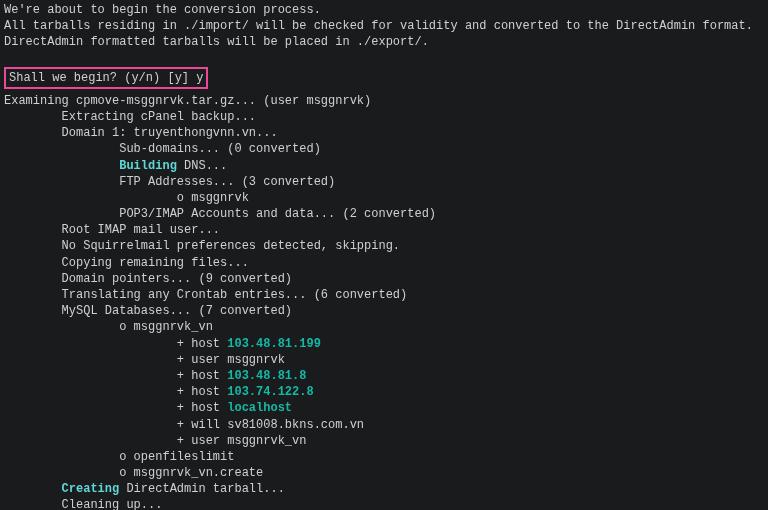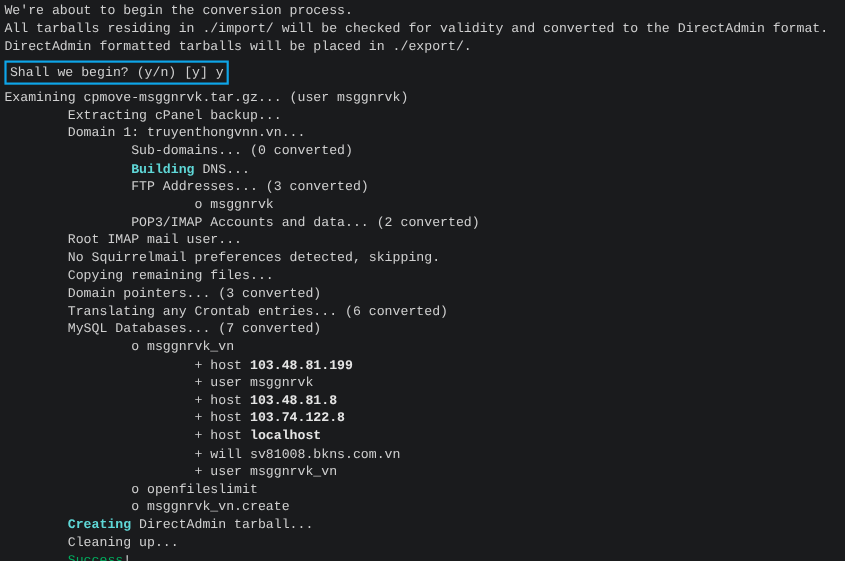--- a/index.html
+++ b/index.html
@@ -9,28 +9,28 @@
     font-size: 12px;
     line-height: 1.35;
     color: #d0d0d0;
     width: 768px;
     height: 510px;
     overflow: hidden;
     padding: 2px 4px;
   }
   .line { white-space: pre; }
   .box-prompt {
-    border: 2px solid #0ea5e9;
+    border: 2px solid #ec4899;
     display: inline-block;
     padding: 1px 3px 1px 3px;
-    margin-top: 4px;
+    margin-top: 16px;
     margin-bottom: 4px;
   }
   .cyan { color: #5fd7d7; font-weight: bold; }
-  .magenta { color: #e5e5e5; font-weight: bold; }
+  .magenta { color: #14b8a6; font-weight: bold; }
   .green { color: #00af5f; }
 </style>
 </head>
 <body>
 
 
 
 <div class="line">We're about to begin the conversion process.</div>
 <div class="line">All tarballs residing in ./import/ will be checked for validity and converted to the DirectAdmin format.</div>
 <div class="line">DirectAdmin formatted tarballs will be placed in ./export/.</div>
@@ -43,21 +43,21 @@
 <div class="line">        Extracting cPanel backup...</div>
 <div class="line">        Domain 1: truyenthongvnn.vn...</div>
 <div class="line">                Sub-domains... (0 converted)</div>
 <div class="line"><span>                </span><span class="cyan">Building</span><span> DNS...</span></div>
 <div class="line">                FTP Addresses... (3 converted)</div>
 <div class="line">                        o msggnrvk</div>
 <div class="line">                POP3/IMAP Accounts and data... (2 converted)</div>
 <div class="line">        Root IMAP mail user...</div>
 <div class="line">        No Squirrelmail preferences detected, skipping.</div>
 <div class="line">        Copying remaining files...</div>
-<div class="line">        Domain pointers... (3 converted)</div>
+<div class="line">        Domain pointers... (9 converted)</div>
 <div class="line">        Translating any Crontab entries... (6 converted)</div>
 <div class="line">        MySQL Databases... (7 converted)</div>
 <div class="line">                o msggnrvk_vn</div>
 <div class="line"><span>                        + host </span><span class="magenta">103.48.81.199</span></div>
 <div class="line">                        + user msggnrvk</div>
 <div class="line"><span>                        + host </span><span class="magenta">103.48.81.8</span></div>
 <div class="line"><span>                        + host </span><span class="magenta">103.74.122.8</span></div>
 <div class="line"><span>                        + host </span><span class="magenta">localhost</span></div>
 <div class="line">                        + will sv81008.bkns.com.vn</div>
 <div class="line">                        + user msggnrvk_vn</div>

